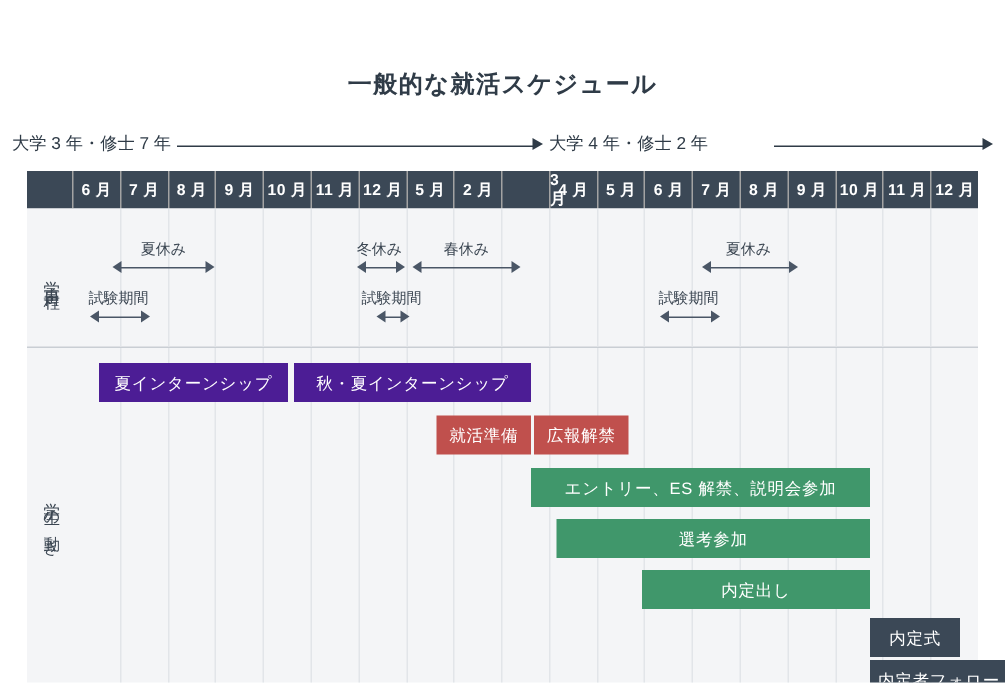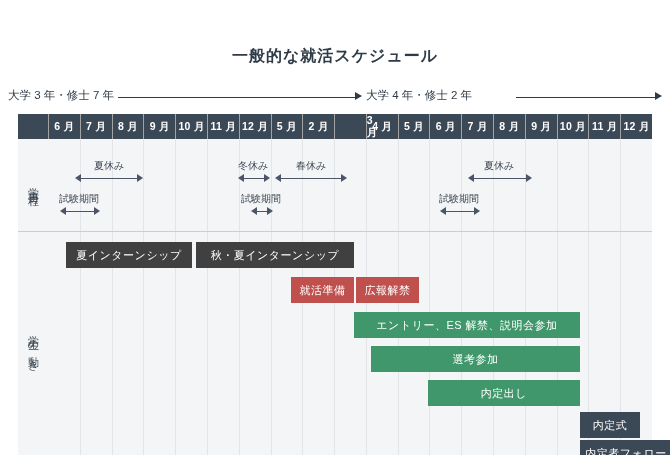--- a/index.html
+++ b/index.html
@@ -67,21 +67,21 @@
   .darrow .hl{left:0;border-right:6px solid #4a5666;}
   .darrow .hr{right:0;border-left:6px solid #4a5666;}
 
   
   .bar{
     position:absolute;height:26px;
     display:flex;align-items:center;justify-content:center;
     color:#ffffff;font-size:11px;white-space:nowrap;
     box-sizing:border-box;letter-spacing:.5px;
   }
-  .bar.slate{background:#404040;}
+  .bar.slate{background:#4c1d95;}
   .bar.red{background:#c0504d;}
   .bar.green{background:#40976b;}
   .bar.dark{background:#3b4856;}
 </style>
 </head>
 <body>
 
 <div id="root">
 
   <div class="title">一般的な就活スケジュール</div>

